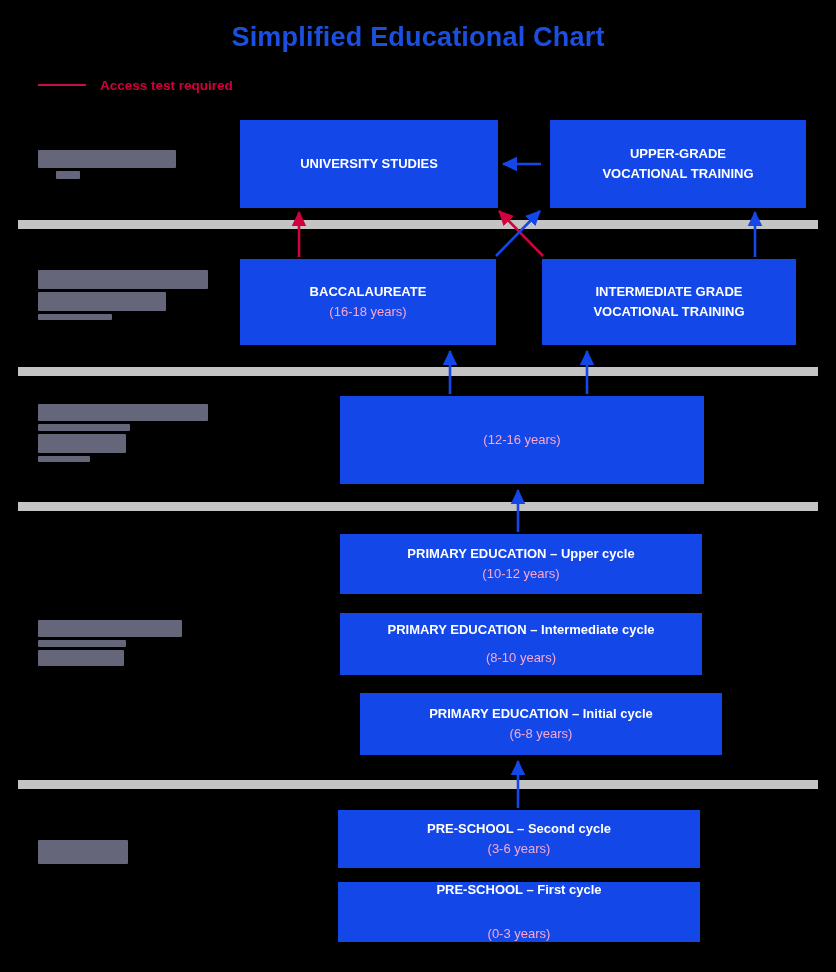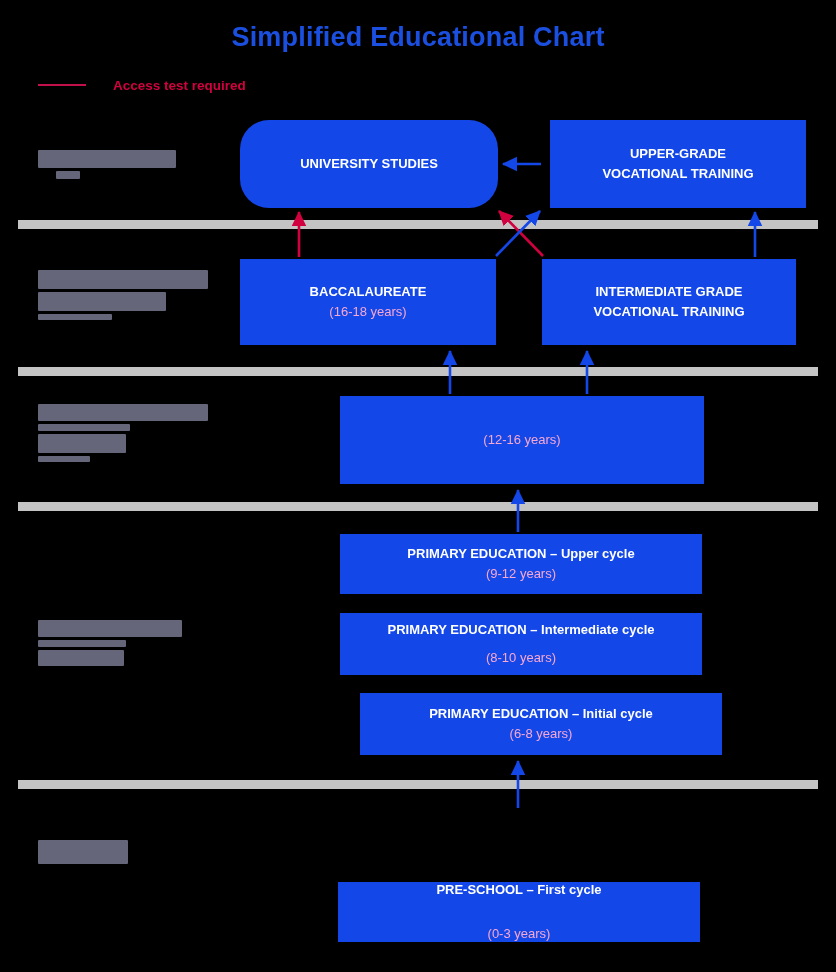--- a/index.html
+++ b/index.html
@@ -34,21 +34,21 @@
   }
 
   
   .legend {
     position: absolute;
     left: 38px;
     top: 74px;
     height: 22px;
     display: flex;
     align-items: center;
-    gap: 27px;
+    gap: 14px;
   }
   .legend-swatch {
     width: 48px;
     height: 2px;
     background: #c2104a;
   }
   .legend-label {
     font-size: 13.5px;
     font-weight: bold;
     color: #d1003f;
@@ -149,21 +149,21 @@
   <div class="redact-group" style="left:38px; top:620px;">
     <div class="redact-bar" style="width:144px;height:17px"></div>
     <div class="redact-bar" style="width:88px;height:7px"></div>
     <div class="redact-bar" style="width:86px;height:16px"></div>
   </div>
 
   <div class="redact-group" style="left:38px; top:840px;">
     <div class="redact-bar" style="width:90px;height:24px"></div>
   </div>
 
-  <div class="ebox" style="left:240px; top:120px; width:258px; height:88px;border-radius:29px;">
+  <div class="ebox" style="left:240px; top:120px; width:258px; height:88px;">
     <div class="box-title">UNIVERSITY STUDIES</div>
   </div>
 
   <div class="ebox" style="left:542px; top:120px; width:256px; height:88px;margin-left:8px;">
     <div class="box-title">UPPER-GRADE</div>
     <div class="box-title">VOCATIONAL TRAINING</div>
   </div>
 
   <div class="ebox" style="left:240px; top:259px; width:256px; height:86px;">
     <div class="box-title">BACCALAUREATE</div>
@@ -174,33 +174,37 @@
     <div class="box-title">INTERMEDIATE GRADE</div>
     <div class="box-title">VOCATIONAL TRAINING</div>
   </div>
 
   <div class="ebox" style="left:340px; top:396px; width:364px; height:88px;">
     <div class="box-sub">(12-16 years)</div>
   </div>
 
   <div class="ebox" style="left:340px; top:534px; width:362px; height:60px;padding-left:8px;">
     <div class="box-title">PRIMARY EDUCATION – Upper cycle</div>
-    <div class="box-sub">(9-12 years)</div>
+    <div class="box-sub">(10-12 years)</div>
   </div>
 
   <div class="ebox" style="left:340px; top:613px; width:362px; height:62px;gap:8px;">
     <div class="box-title">PRIMARY EDUCATION – Intermediate cycle</div>
     <div class="box-sub">(8-10 years)</div>
   </div>
 
   <div class="ebox" style="left:340px; top:693px; width:362px; height:62px;margin-left:20px;">
     <div class="box-title">PRIMARY EDUCATION – Initial cycle</div>
     <div class="box-sub">(6-8 years)</div>
   </div>
 
+  <div class="ebox" style="left:338px; top:810px; width:362px; height:58px;">
+    <div class="box-title">PRE-SCHOOL – Second cycle</div>
+    <div class="box-sub">(3-6 years)</div>
+  </div>
 
   <div class="ebox" style="left:338px; top:882px; width:362px; height:60px;gap:24px;">
     <div class="box-title">PRE-SCHOOL – First cycle</div>
     <div class="box-sub">(0-3 years)</div>
   </div>
 
   <svg id="connectors" viewBox="0 0 836 972" width="836" height="972">
     <defs>
       <marker id="ah-red" markerWidth="7" markerHeight="7" refX="5.4" refY="3.2" orient="auto" markerUnits="strokeWidth">
         <path d="M0,0.4 L5.8,3.2 L0,6 z" fill="#d1003f"></path>

